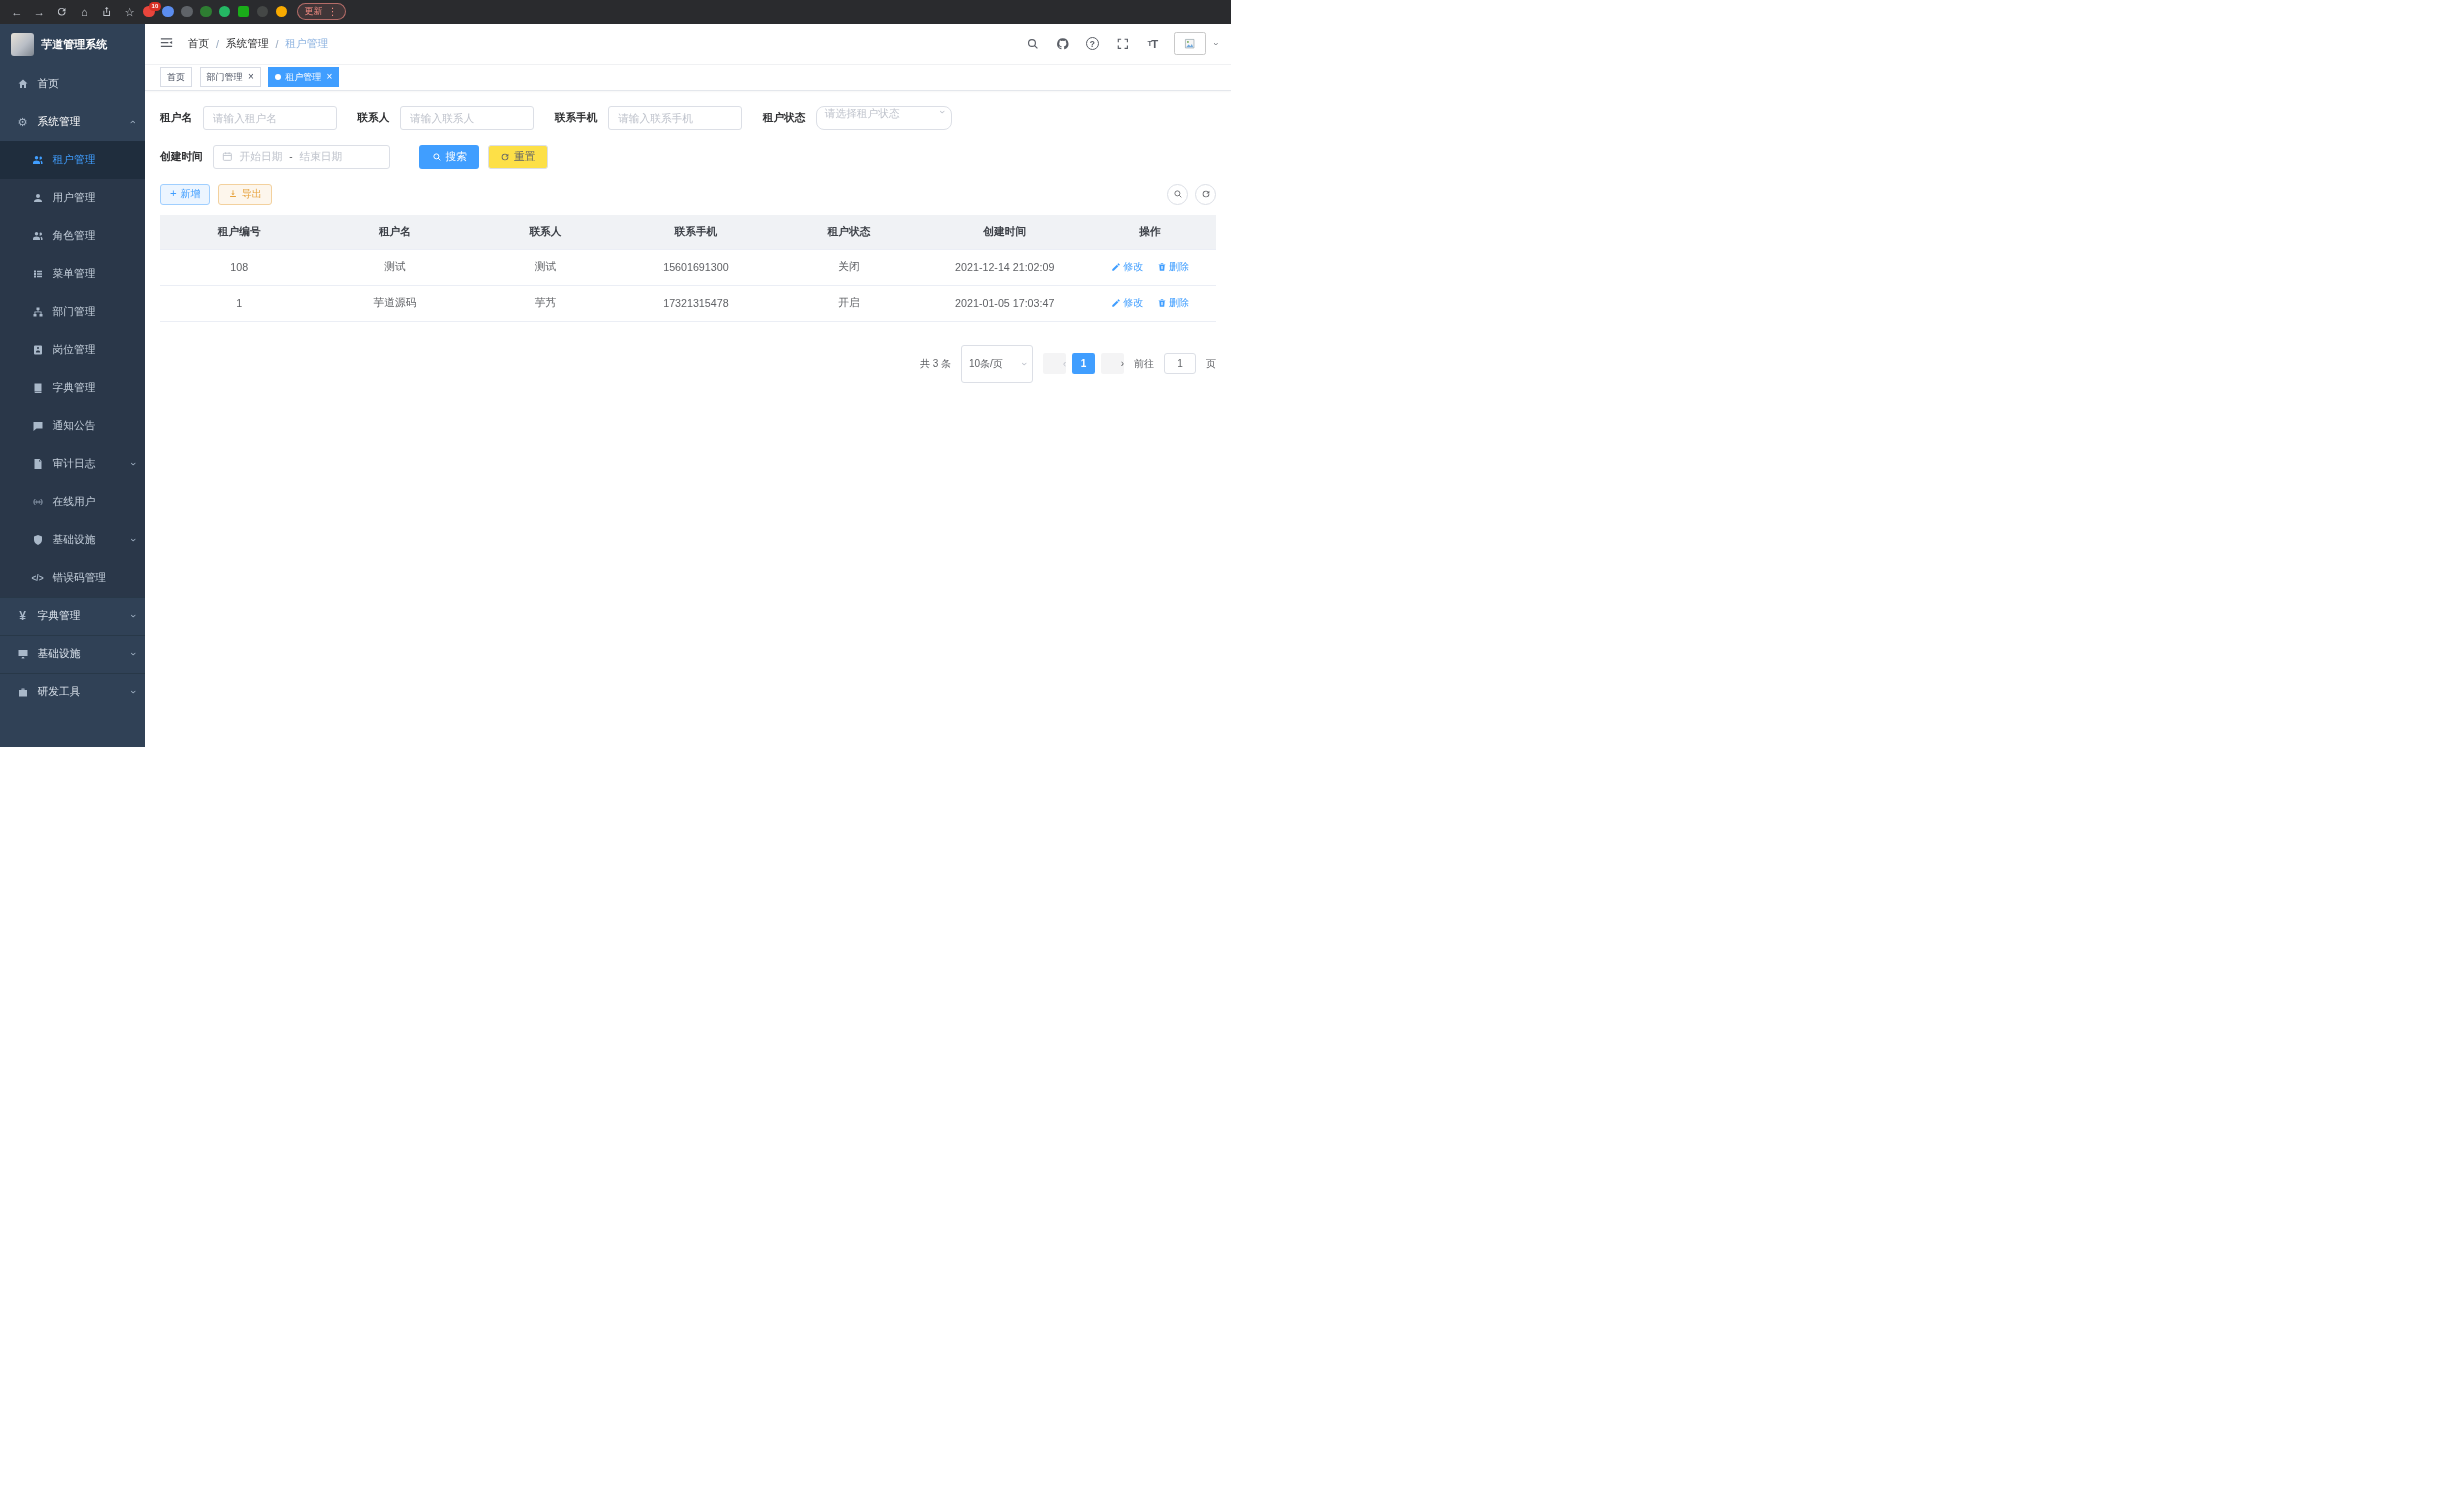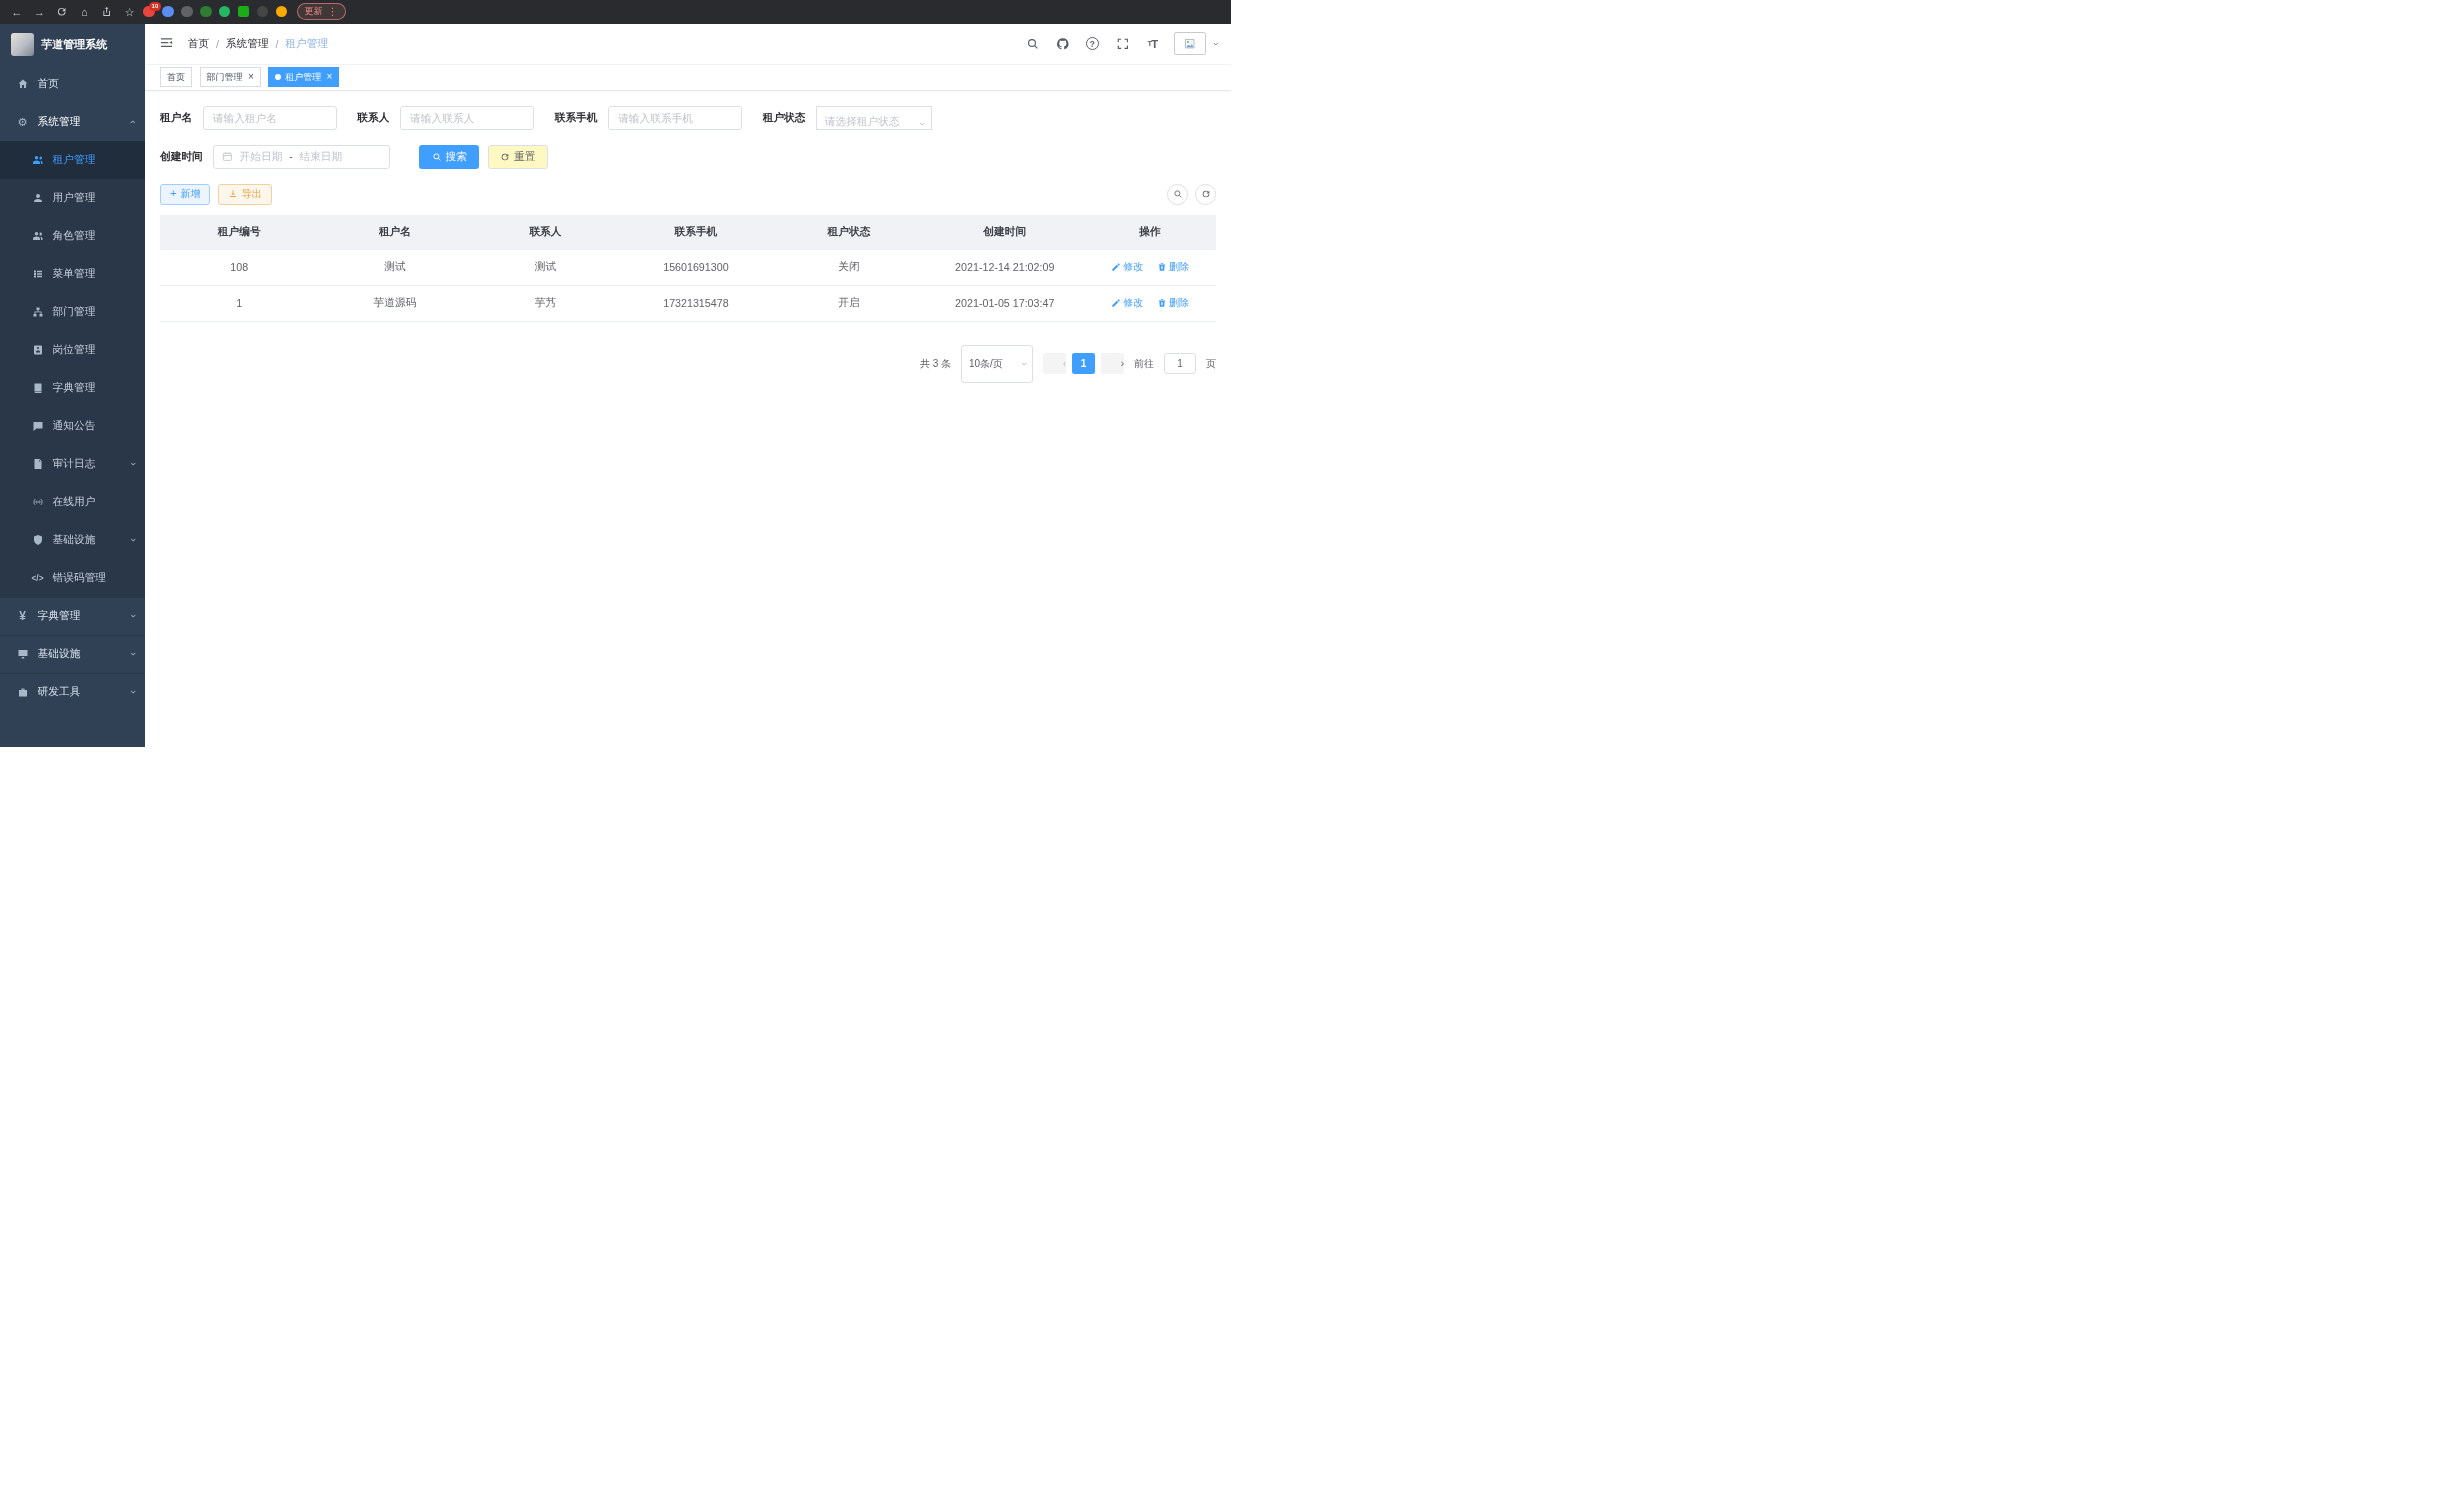--- a/index.html
+++ b/index.html
@@ -68,28 +68,28 @@
   .tag.active { background:#409eff; border-color:#409eff; color:#fff; }
   .tag .tdot { width:6px; height:6px; border-radius:50%; background:#fff; display:inline-block; }
 
   
   .content { flex:1; padding:15px 15px 0 15px; overflow:hidden; }
   .frow { display:flex; align-items:center; margin-bottom:15px; }
   .fitem { display:flex; align-items:center; margin-right:20.6px; }
   .flabel { font-size:10.7px; font-weight:700; color:#303133; margin-right:10.7px; white-space:nowrap; }
   .tin { height:24px; border:0.8px solid #dcdfe6; border-radius:3px; padding:0 9px; font-size:10.7px; color:#606266; width:134px; outline:none; font-family:inherit; }
   .tin::placeholder { color:#bfc3cc; }
-  .selbox { height:24px; border:0.8px solid #dcdfe6; border-radius:0; display:flex; align-items:flex-end; padding:0 7.6px; width:116px; justify-content:space-between; cursor:pointer; background:#fff; }
+  .selbox { height:24px; border:0.8px solid #dcdfe6; border-radius:8px; display:flex; align-items:flex-start; padding:0 7.6px; width:136px; justify-content:space-between; cursor:pointer; background:#fff; }
   .ph { color:#bfc3cc; font-size:10.7px; }
   .selbox .chev, .daterange .chev { color:#bfc3cc; }
   .daterange { height:24px; border:0.8px solid #dcdfe6; border-radius:3px; display:flex; align-items:center; padding:0 7.6px; gap:6.9px; width:177px; background:#fff; cursor:pointer; }
   .daterange .cal { color:#bfc3cc; display:flex; }
   .daterange .cal svg { width:10.7px; height:10.7px; }
   .dsep { color:#606266; font-size:10px; }
-  .btn { height:24px; border-radius:3px; font-size:10.7px; display:inline-flex; align-items:center; gap:3.8px; padding:0 11.4px; cursor:pointer; border:0.8px solid transparent; background:#fef9c3; font-family:inherit; }
+  .btn { height:24px; border-radius:3px; font-size:10.7px; display:inline-flex; align-items:center; gap:3.8px; padding:0 11.4px; cursor:pointer; border:0.8px solid transparent; background:#fde047; font-family:inherit; }
   .btn svg { width:10px; height:10px; }
   .btn-primary { background:#409eff; color:#fff; margin-left:8.4px; }
   .btn-plain { border-color:#dcdfe6; color:#606266; margin-left:8.4px; }
   .btn-add { background:#ecf5ff; border-color:#a0cfff; color:#409eff; height:21px; font-size:10px; padding:0 9px; }
   .btn-export { background:#fdf6ec; border-color:#f3d19e; color:#e6a23c; height:21px; font-size:10px; padding:0 9px; margin-left:7.6px; }
   .btn .plus { font-size:11.4px; line-height:1; }
 
   .actionbar { display:flex; align-items:center; margin:1.5px 0 10.7px 0; }
   .right-tools { margin-left:auto; display:flex; gap:6.9px; }
   .circle-btn { width:21px; height:21px; border:0.8px solid #dcdfe6; border-radius:50%; display:flex; align-items:center; justify-content:center; color:#606266; cursor:pointer; background:#fff; }

